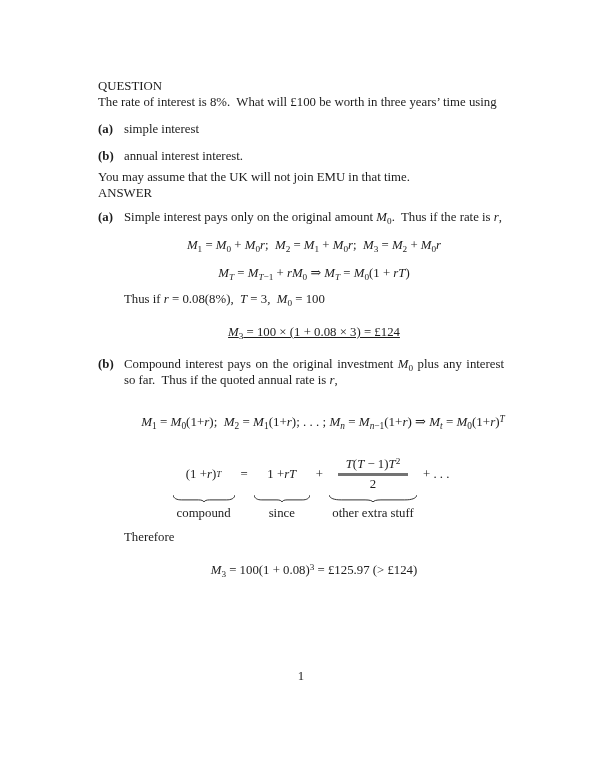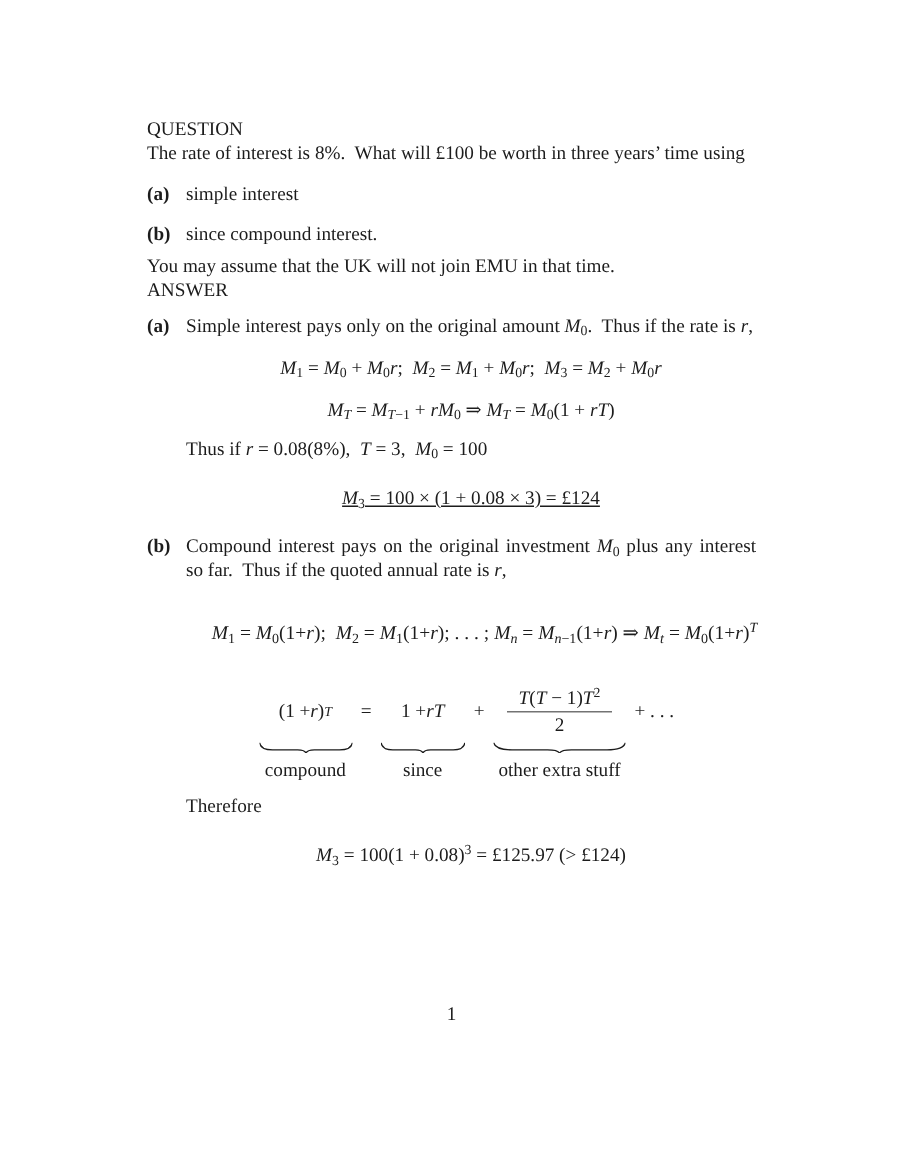--- a/index.html
+++ b/index.html
@@ -66,21 +66,21 @@
     white-space: nowrap;
   }
   .beq-op { padding: 0 6px; }
   .brace { display: block; margin-top: 1px; }
   .brace-1 { width: 62px; height: 7px; }
   .brace-2 { width: 56px; height: 7px; }
   .brace-3 { width: 88px; height: 7px; }
   .beq-label { margin-top: 3px; white-space: nowrap; text-align: right; }
 
   .frac { display: inline-flex; flex-direction: column; align-items: center; line-height: 15px; }
-  .frac-num { padding: 0 8px 1px; border-bottom: 1px solid #737373; }
+  .frac-num { padding: 0 8px 1px; border-bottom: 3px solid #737373; }
   .frac-den { padding-top: 1px; }
 
   .page-number {
     position: absolute;
     left: 98px; top: 669px;
     width: 406px;
     text-align: center;
     font-size: 12.8px;
   }
 </style>
@@ -92,21 +92,21 @@
 
     <p>QUESTION</p>
     <p>The rate of interest is 8%.&nbsp; What will £100 be worth in three years’ time using</p>
 
     <div class="list-item">
       <span class="list-label">(a)</span>
       <span class="list-body">simple interest</span>
     </div>
     <div class="list-item">
       <span class="list-label">(b)</span>
-      <span class="list-body">since compound interest.</span>
+      <span class="list-body">annual interest interest.</span>
     </div>
 
     <p class="assumption">You may assume that the UK will not join EMU in that time.</p>
     <p>ANSWER</p>
 
     <div class="answer-item">
       <span class="list-label">(a)</span>
       <div class="list-body">
         <p>Simple interest pays only on the original amount <em>M</em><sub>0</sub>.&nbsp; Thus if the rate is <em>r</em>,</p>
         <div class="eq"><em>M</em><sub>1</sub> = <em>M</em><sub>0</sub> + <em>M</em><sub>0</sub><em>r</em>;&nbsp;&nbsp;<em>M</em><sub>2</sub> = <em>M</em><sub>1</sub> + <em>M</em><sub>0</sub><em>r</em>;&nbsp;&nbsp;<em>M</em><sub>3</sub> = <em>M</em><sub>2</sub> + <em>M</em><sub>0</sub><em>r</em></div>

